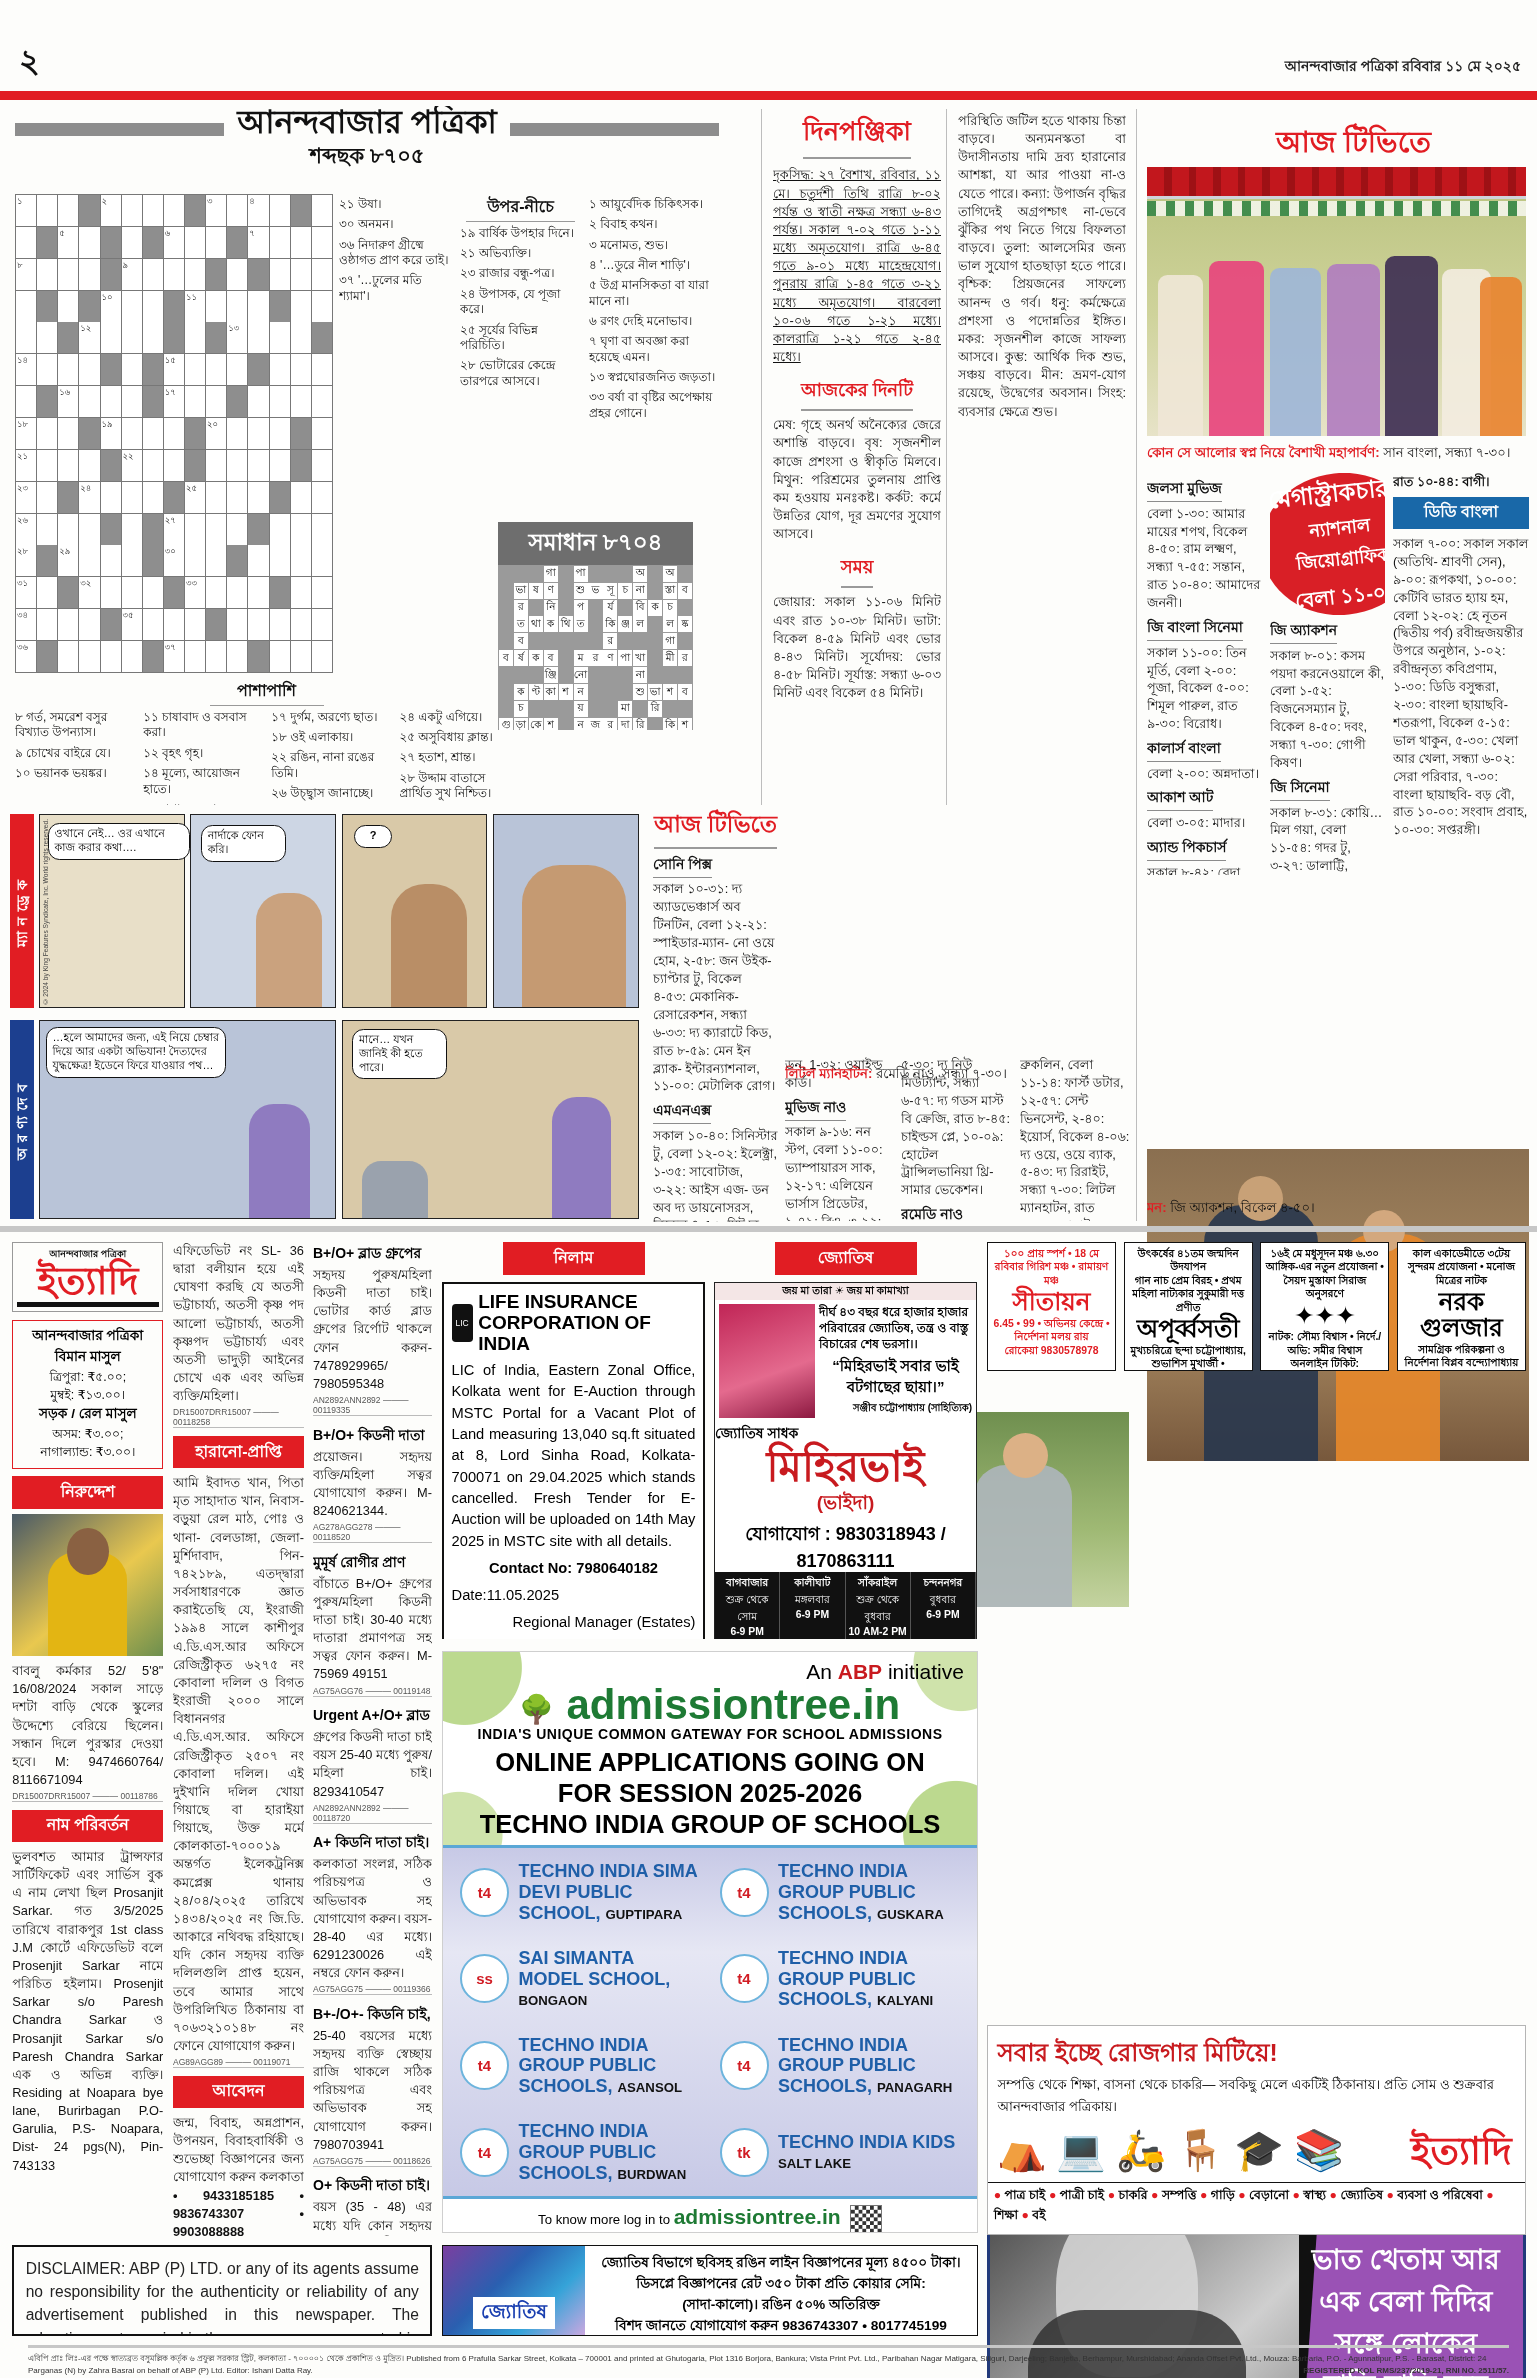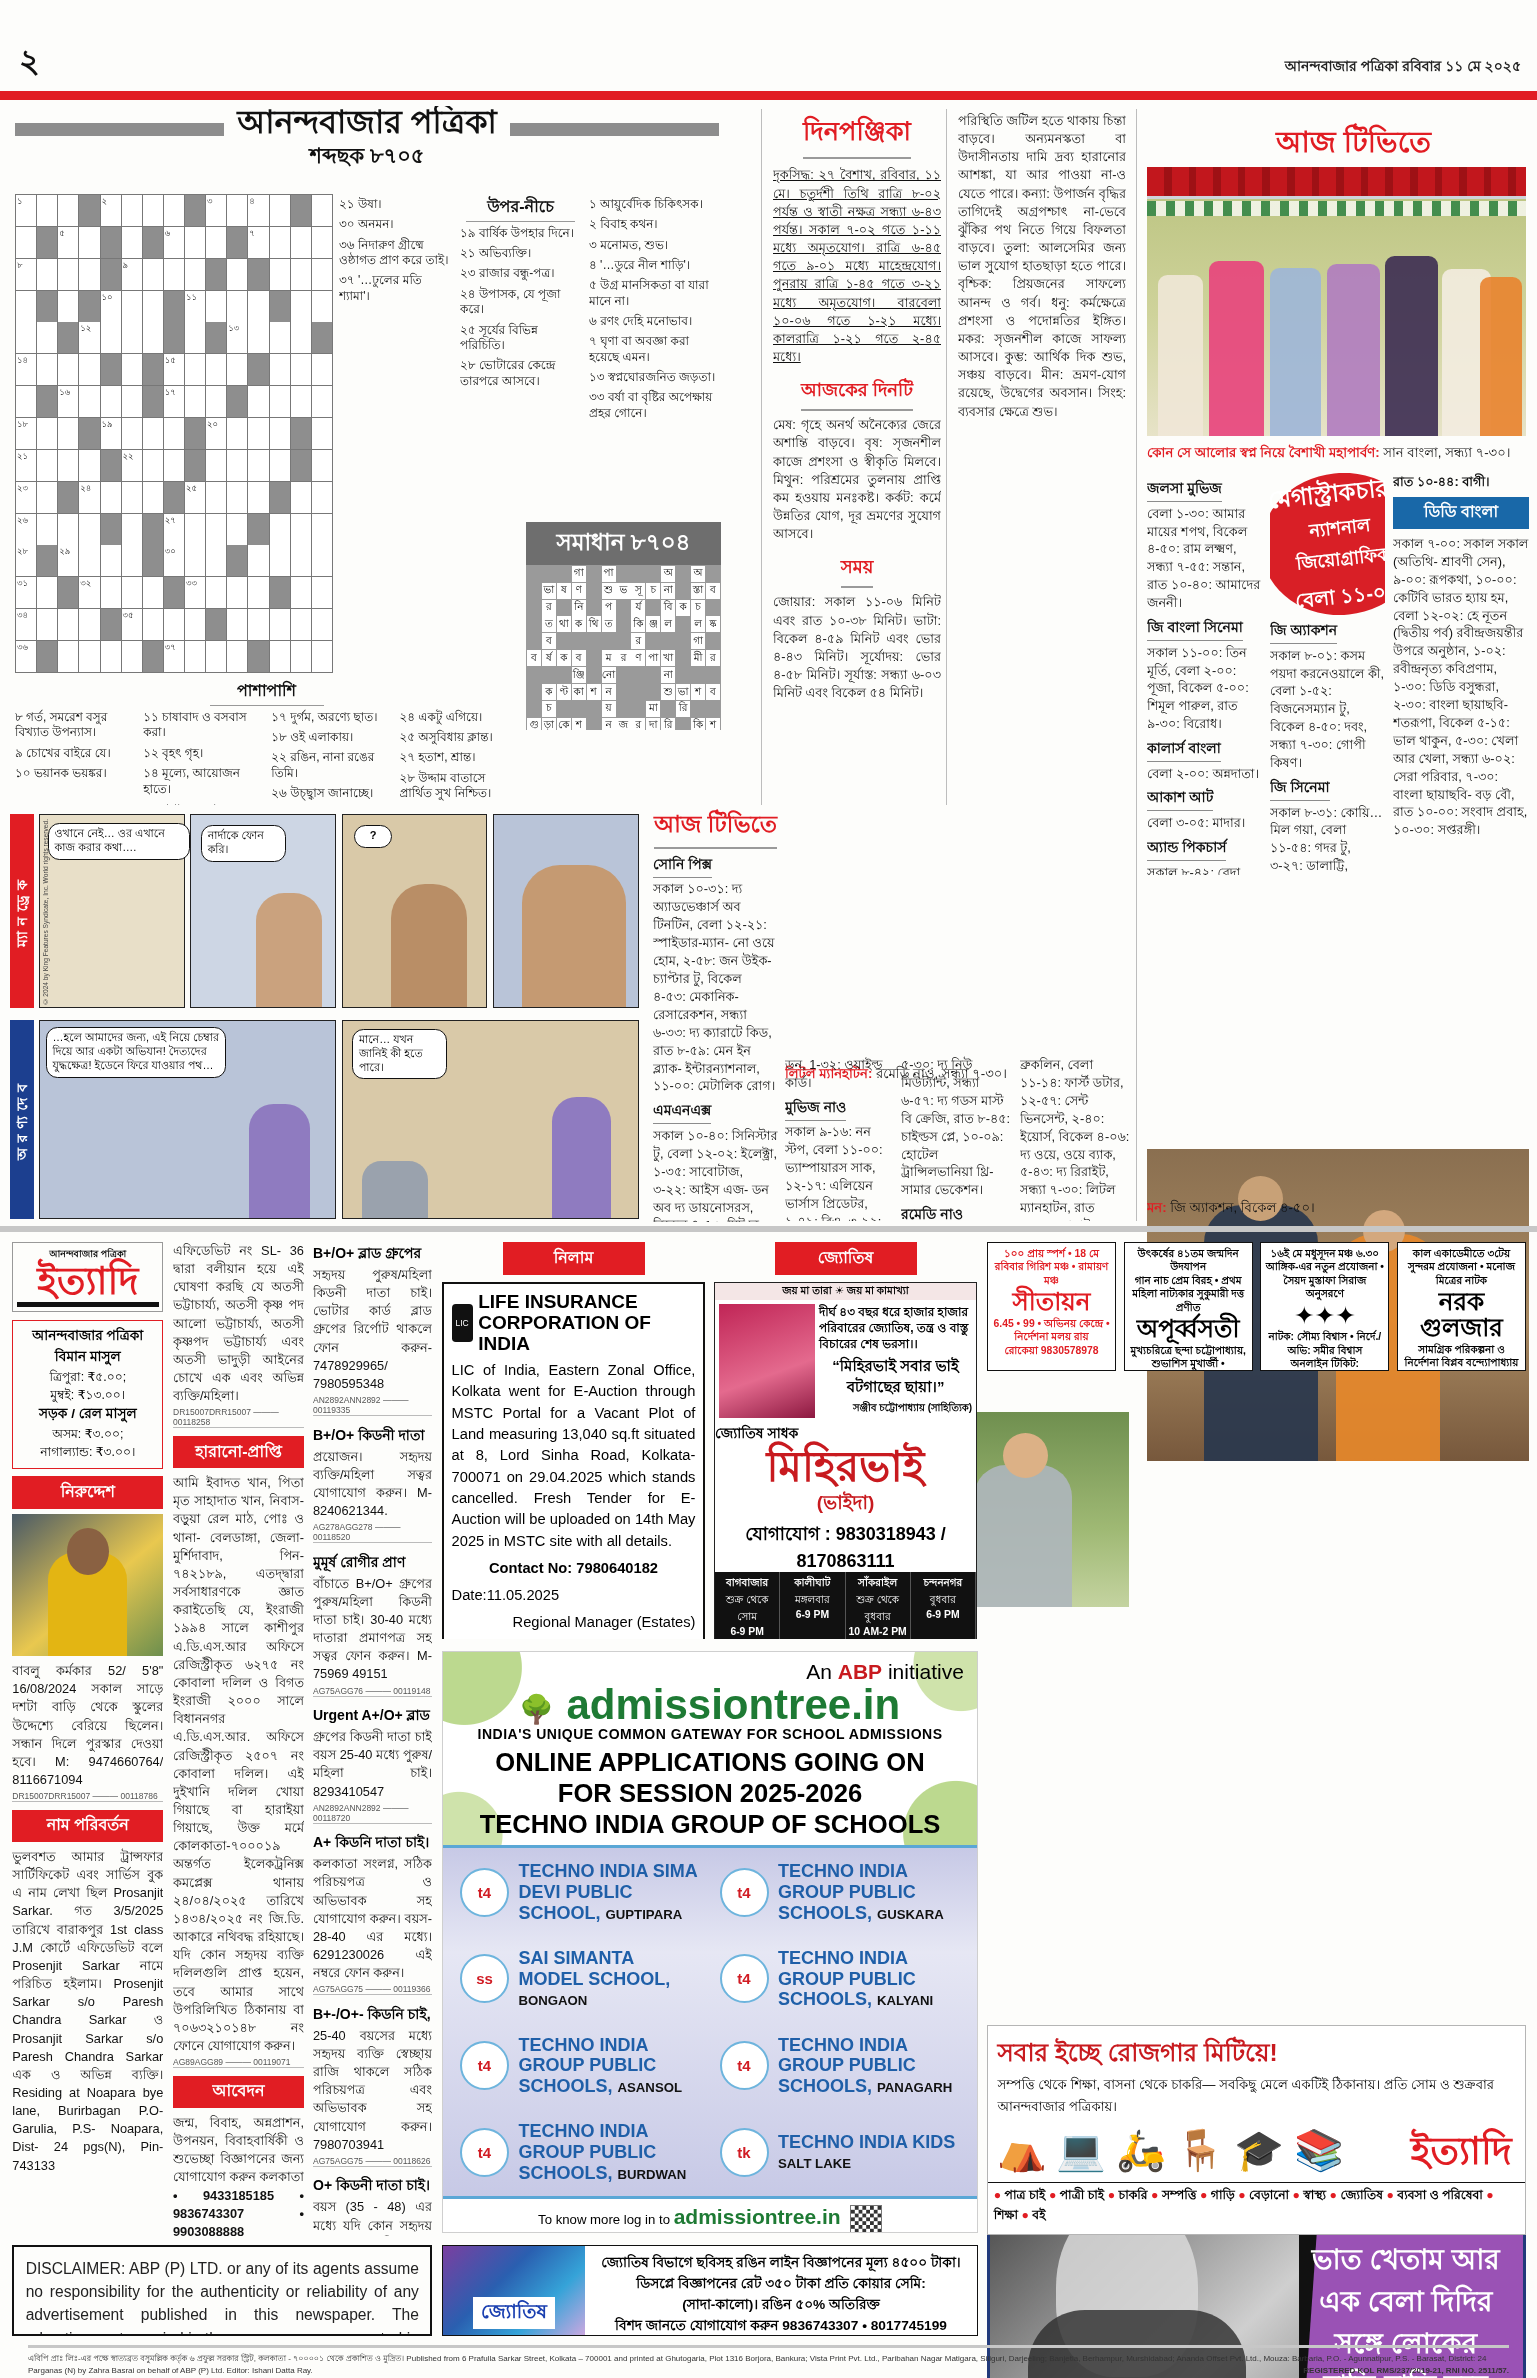--- a/index.html
+++ b/index.html
@@ -504,21 +504,21 @@
         <p class="clue">৩ মনোমত, শুভ।</p>
         <p class="clue">৪ '…ডুরে নীল শাড়ি'।</p>
         <p class="clue">৫ উগ্র মানসিকতা বা যারা মানে না।</p>
         <p class="clue">৬ রণং দেহি মনোভাব।</p>
         <p class="clue">৭ ঘৃণা বা অবজ্ঞা করা হয়েছে এমন।</p>
         <p class="clue">১৩ স্বপ্নঘোরজনিত জড়তা।</p>
         <p class="clue">৩৩ বর্ষা বা বৃষ্টির অপেক্ষায় প্রহর গোনে।</p>
       </div>
     </div>
 
-  <div class="abs" style="left:526px;top:522px;width:195px;height:208px;">
+  <div class="abs" style="left:498px;top:522px;width:195px;height:208px;">
     <div class="solhead">সমাধান ৮৭০৪</div>
     <div id="sol-grid" class="solgrid" style="grid-template-columns:repeat(13,1fr);grid-auto-rows:16px;">
         <div class="solcell blk"></div>
         <div class="solcell blk"></div>
         <div class="solcell blk"></div>
         <div class="solcell">গা</div>
         <div class="solcell blk"></div>
         <div class="solcell">পা</div>
         <div class="solcell blk"></div>
         <div class="solcell blk"></div>

